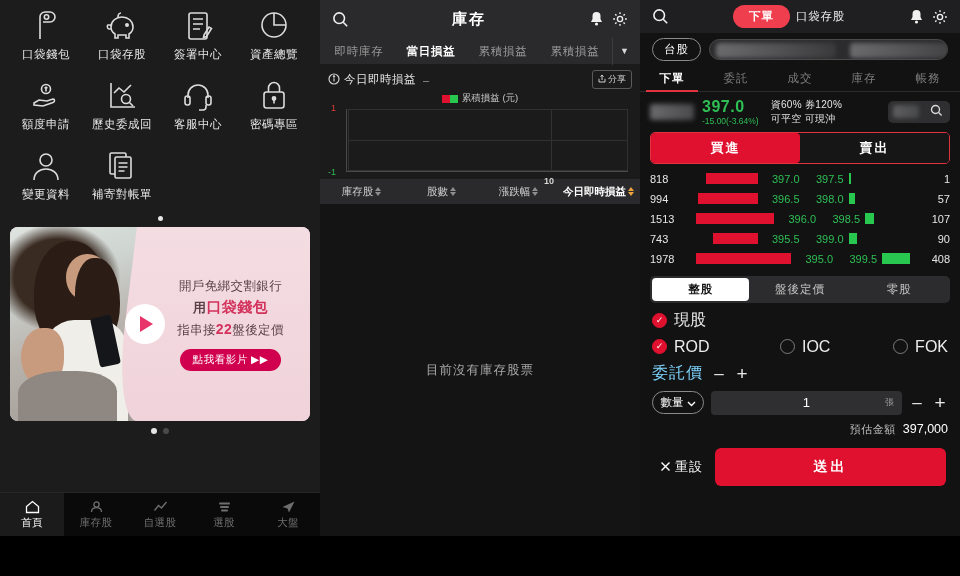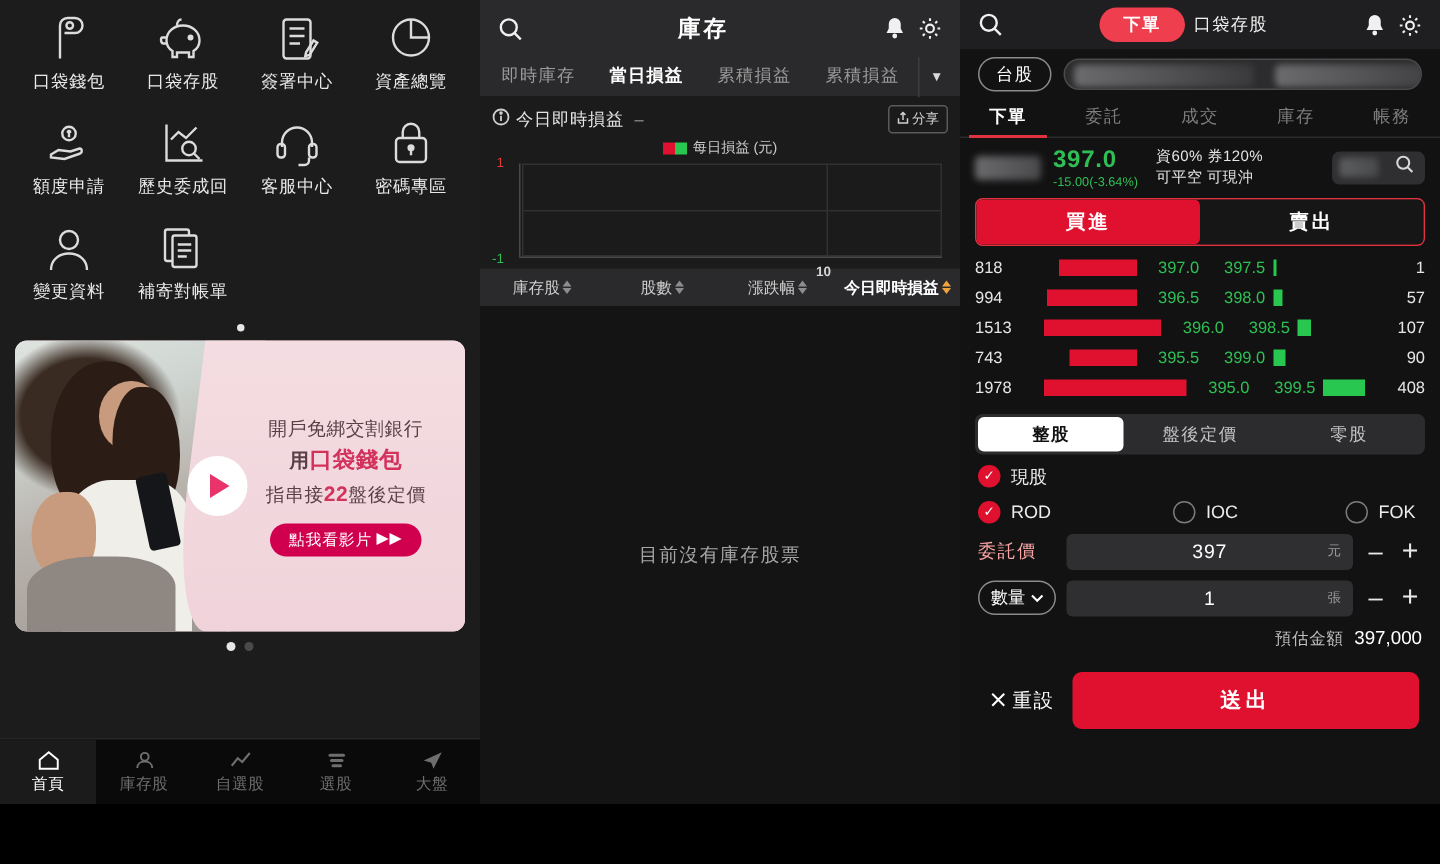--- a/index.html
+++ b/index.html
@@ -287,31 +287,31 @@
     border-radius:5px; padding:2px; gap:2px;
   }
   .seg-tab {
     flex:1; text-align:center; font-size:11.5px; color:#c4c4c4;
     padding:4px 0; border-radius:4px; letter-spacing:1px; cursor:pointer;
   }
   .seg-tab.active { background:#fff; color:#111; font-weight:bold; }
 
   .radio-row { display:flex; align-items:center; padding: 7px 12px 0 12px; }
   .radio {
-    display:flex; align-items:flex-start; gap:7px; cursor:pointer; font-size:12px; color:#ececec;
+    display:flex; align-items:center; gap:7px; cursor:pointer; font-size:16px; color:#ececec;
   }
   .rd { width:15px; height:15px; border-radius:50%; border:1.5px solid #7b7b7b;
     display:flex; align-items:center; justify-content:center; }
   .rd.on { background:#e0102f; border-color:#e0102f; }
   .rd.on::after { content:"✓"; color:#fff; font-size:9px; line-height:1; font-weight:bold; }
   .radio.w1 { width: 130px; }
   .radio.w2 { width: 115px; }
 
   .field-row { display:flex; align-items:center; gap:7px; padding: 7px 12px 0 12px; }
-  .f-lab { width: 52px; color:#fca5a5; font-size:12px; letter-spacing:1px; }
+  .f-lab { width: 52px; color:#7dd3fc; font-size:16px; letter-spacing:1px; }
   .f-chip {
     width: 52px; border:1px solid #8a8a8a; border-radius:13px; color:#fff;
     font-size:11.5px; padding:3px 0; display:flex; align-items:center;
     justify-content:center; gap:3px; cursor:pointer;
   }
   .f-input {
     flex:1; height: 24px; background:#2f2f31; border-radius:4px; position:relative;
     display:flex; align-items:center; justify-content:center; cursor:text;
   }
   .f-val { color:#fff; font-size:13px; letter-spacing:.5px; }
@@ -597,21 +597,21 @@
           </span>
           <span>分享</span>
         </span>
       </div>
 
       <div class="chart-legend">
         <span class="lg-sw">
           <i style="background:#e0102f"></i>
             <i style="background:#27c750"></i>
         </span>
-        <span class="lg-lab">每日損益 (元)</span>
+        <span class="lg-lab">累積損益 (元)</span>
       </div>
 
       <div class="plot-area">
         <div class="plot-grid">
           <div class="h-mid"></div>
             <div class="v-tick"></div>
         </div>
         <div class="y-ax"></div>
         <div class="x-ax"></div>
         <div class="y-top">1</div>
@@ -808,24 +808,20 @@
         <span>IOC</span>
       </label>
       <label class="radio">
         <span class="rd"></span>
         <span>FOK</span>
       </label>
     </div>
 
     <div class="field-row">
       <span class="f-lab">委託價</span>
-      <div class="f-input">
-        <span class="f-val">397</span>
-        <span class="f-unit">元</span>
-      </div>
       <span class="f-minus">–</span>
       <span class="f-plus">+</span>
     </div>
 
     <div class="field-row">
       <div class="f-chip">
         <span>數量</span>
         <span>
           <svg width="9" height="6" viewBox="0 0 9 6" fill="none" stroke="#fff" stroke-width="1.4">
             <path d="M1 1l3.5 3.5L8 1"></path>

